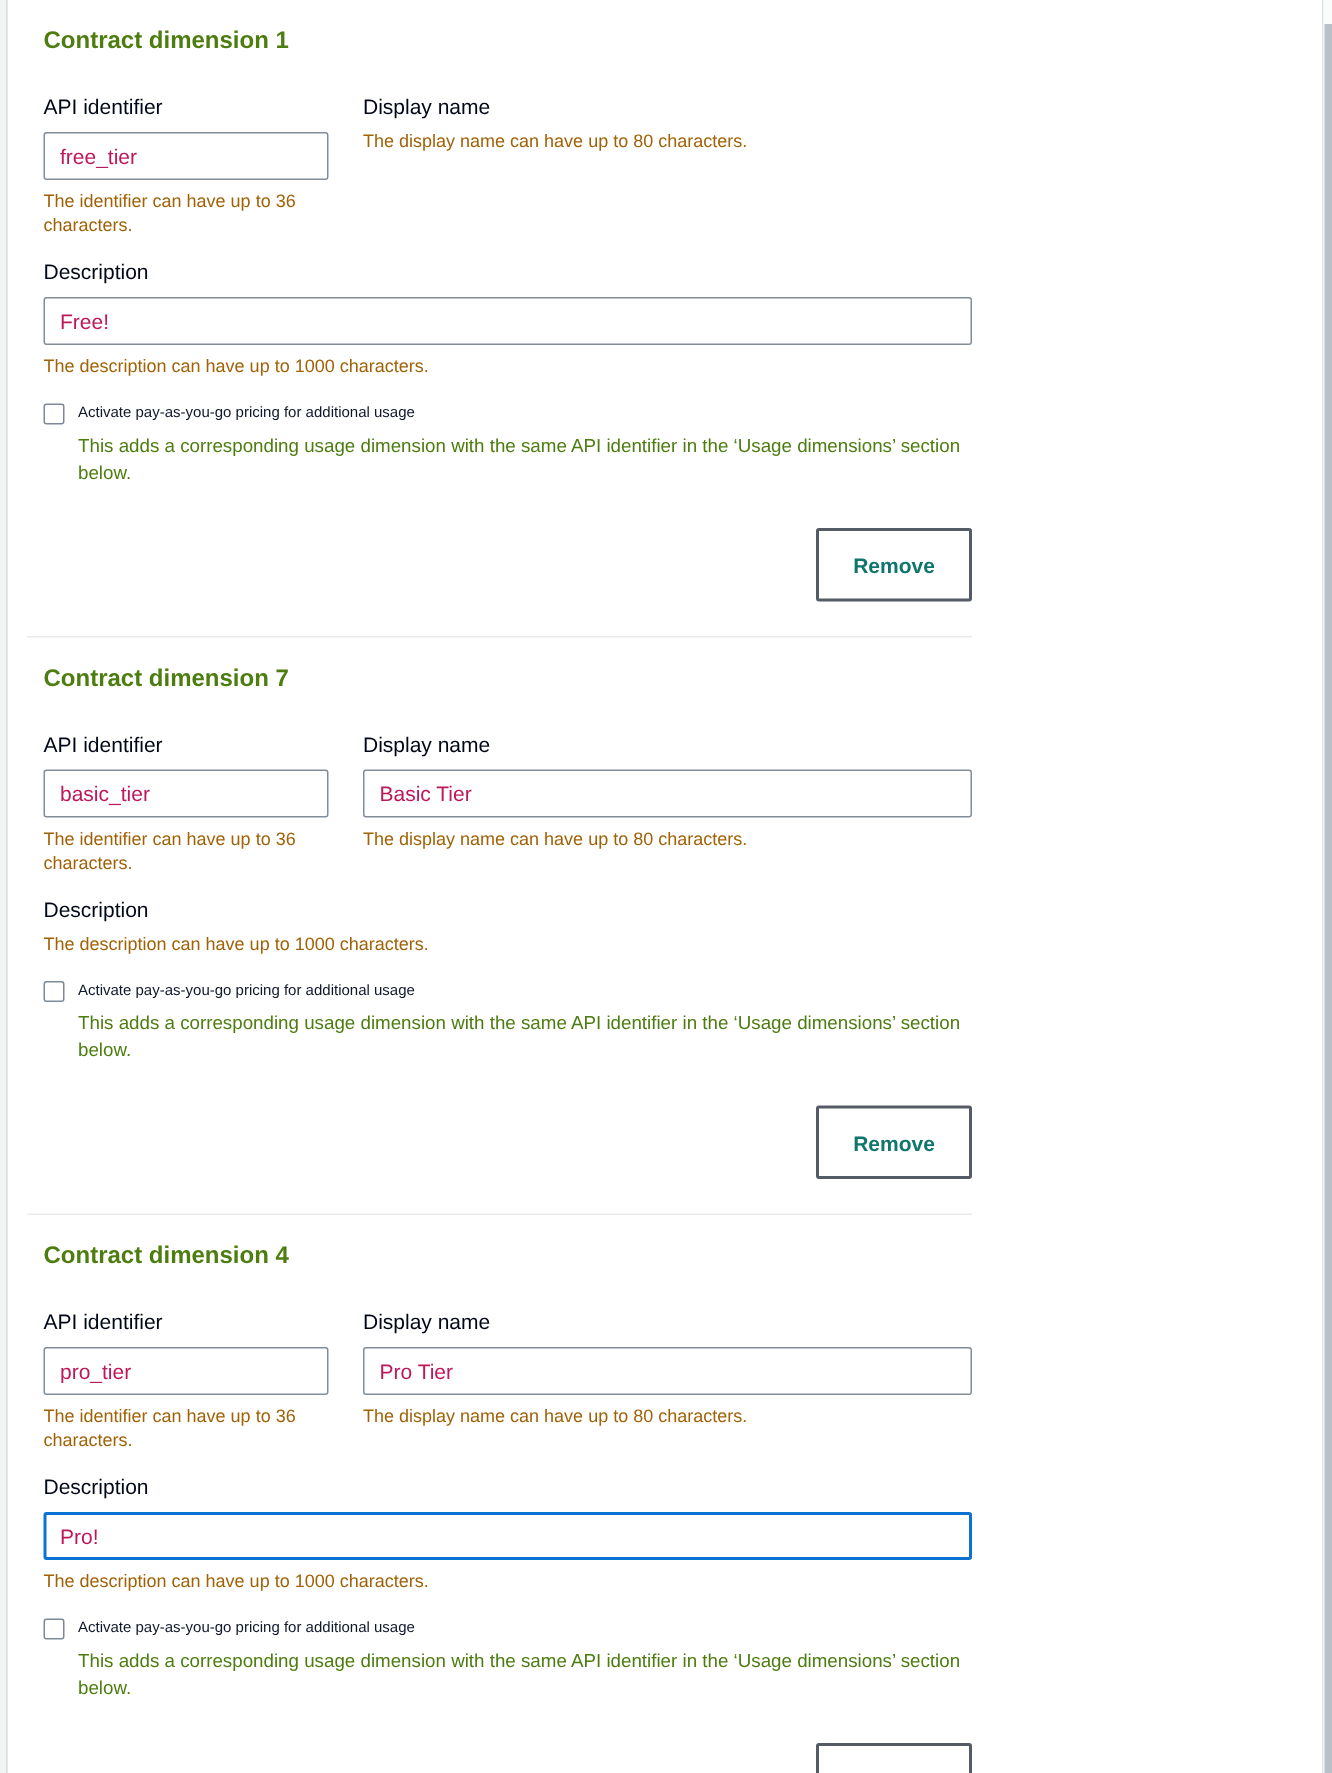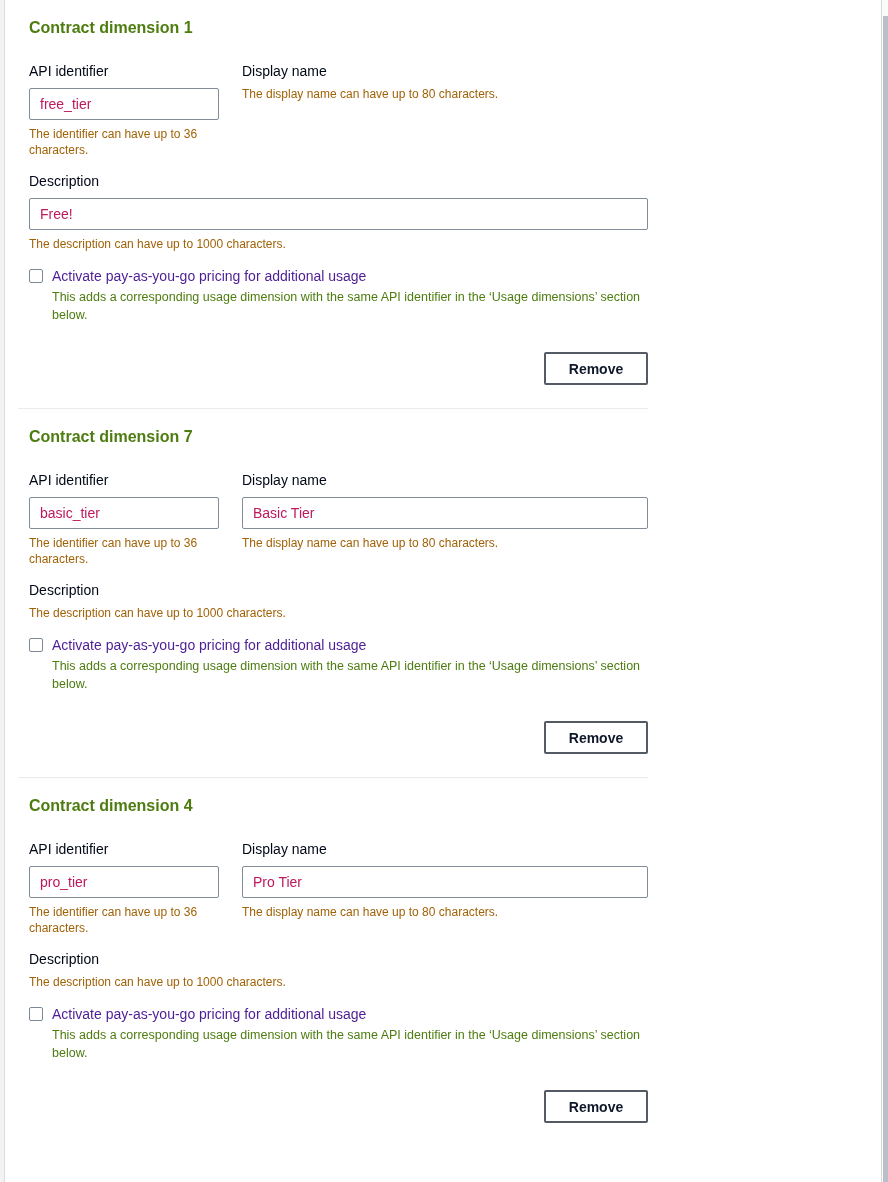--- a/index.html
+++ b/index.html
@@ -64,37 +64,37 @@
   .checkbox-block { margin-top: 14px; }
   .checkbox-row { display: flex; align-items: flex-start; }
   .checkbox-box {
     flex: 0 0 auto;
     width: 14px; height: 14px; margin-top: 3px;
     border: 1px solid #7d8998; border-radius: 2px;
     background: #ffffff; cursor: pointer;
   }
   .checkbox-label {
     margin-left: 9px;
-    font-size: 14px; line-height: 20px; color: #4c1d95; cursor: pointer;
+    font-size: 10px; line-height: 20px; color: #0f172a; cursor: pointer;
   }
   .checkbox-desc {
     margin-left: 23px; margin-top: 2px;
     font-size: 12.5px; line-height: 18px; color: #4d7c0f;
     max-width: 590px;
   }
   .actions-row {
     display: flex; justify-content: flex-end;
     margin-top: 28px;
   }
   .remove-button {
     font-family: "Liberation Sans", "DejaVu Sans", sans-serif;
     font-size: 14px; font-weight: 700; line-height: 20px;
-    color: #0f172a; background: #ffffff;
+    color: #0f766e; background: #ffffff;
     border: 2px solid #545b64; border-radius: 2px;
-    padding: 4px 20px; height: 33px; min-width: 104px;
+    padding: 4px 20px; height: 49px; min-width: 104px;
     cursor: pointer;
   }
 </style>
 </head>
 <body>
 
 <div class="left-rail"></div>
 
 <div class="content">
 
@@ -176,20 +176,21 @@
           <div class="constraint">The identifier can have up to 36 characters.</div>
         </div>
         <div>
           <label class="field-label">Display name</label>
           <input class="text-input" type="text" value="Pro Tier" style="">
           <div class="constraint">The display name can have up to 80 characters.</div>
         </div>
       </div>
       <div class="single-field">
         <label class="field-label">Description</label>
+        <input class="text-input focused" id="focused-input" type="text" value="Pro!" style="">
         <div class="constraint">The description can have up to 1000 characters.</div>
       </div>
       <div class="checkbox-block">
         <div class="checkbox-row">
           <span class="checkbox-box"></span>
           <span class="checkbox-label">Activate pay-as-you-go pricing for additional usage</span>
         </div>
         <div class="checkbox-desc">This adds a corresponding usage dimension with the same API identifier in the ‘Usage dimensions’ section below.</div>
       </div>
       <div class="actions-row">

